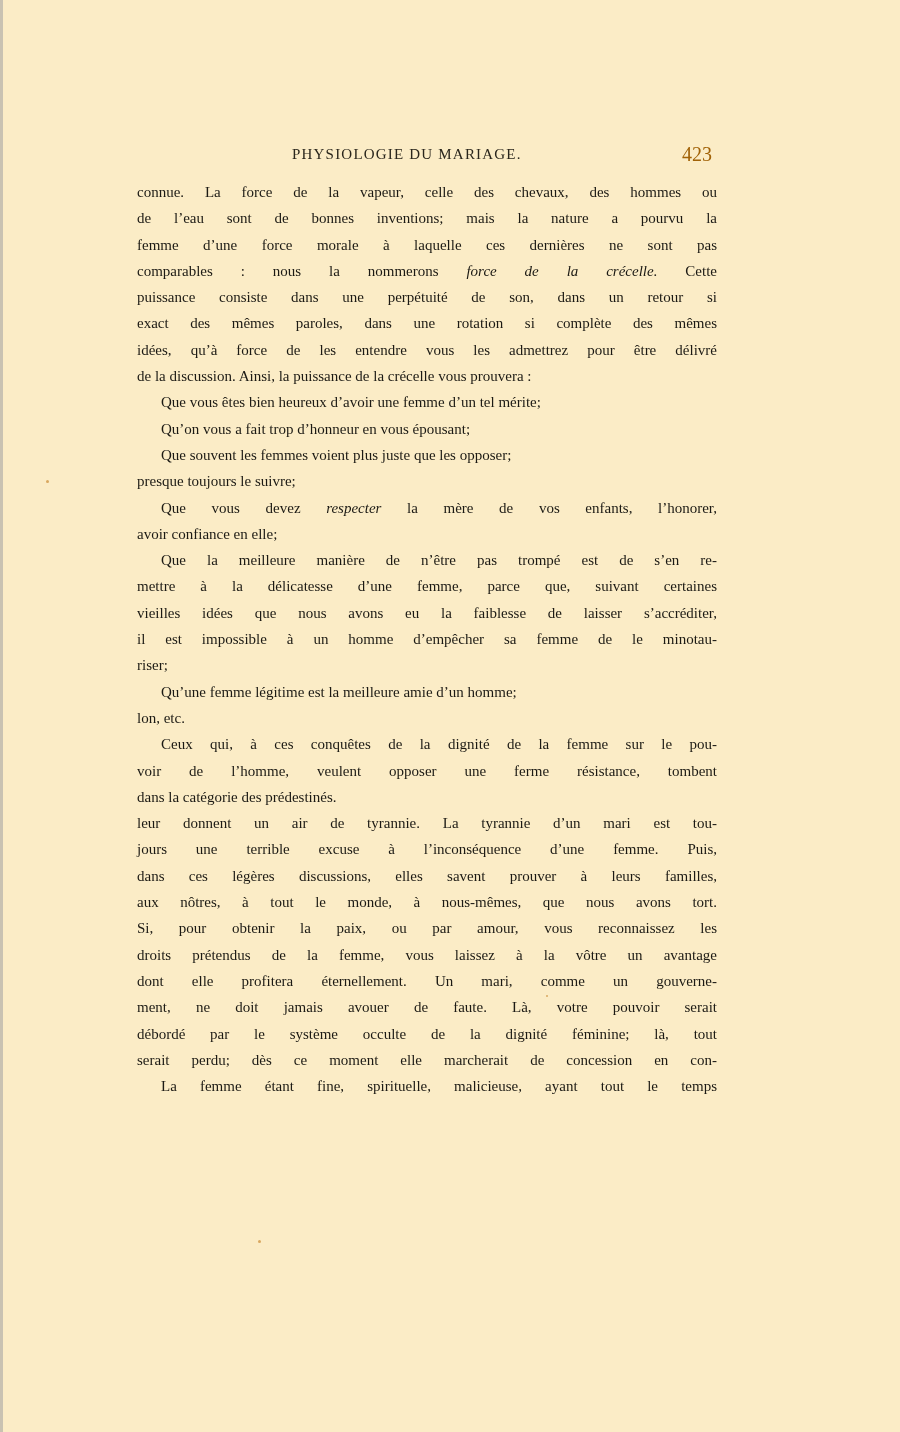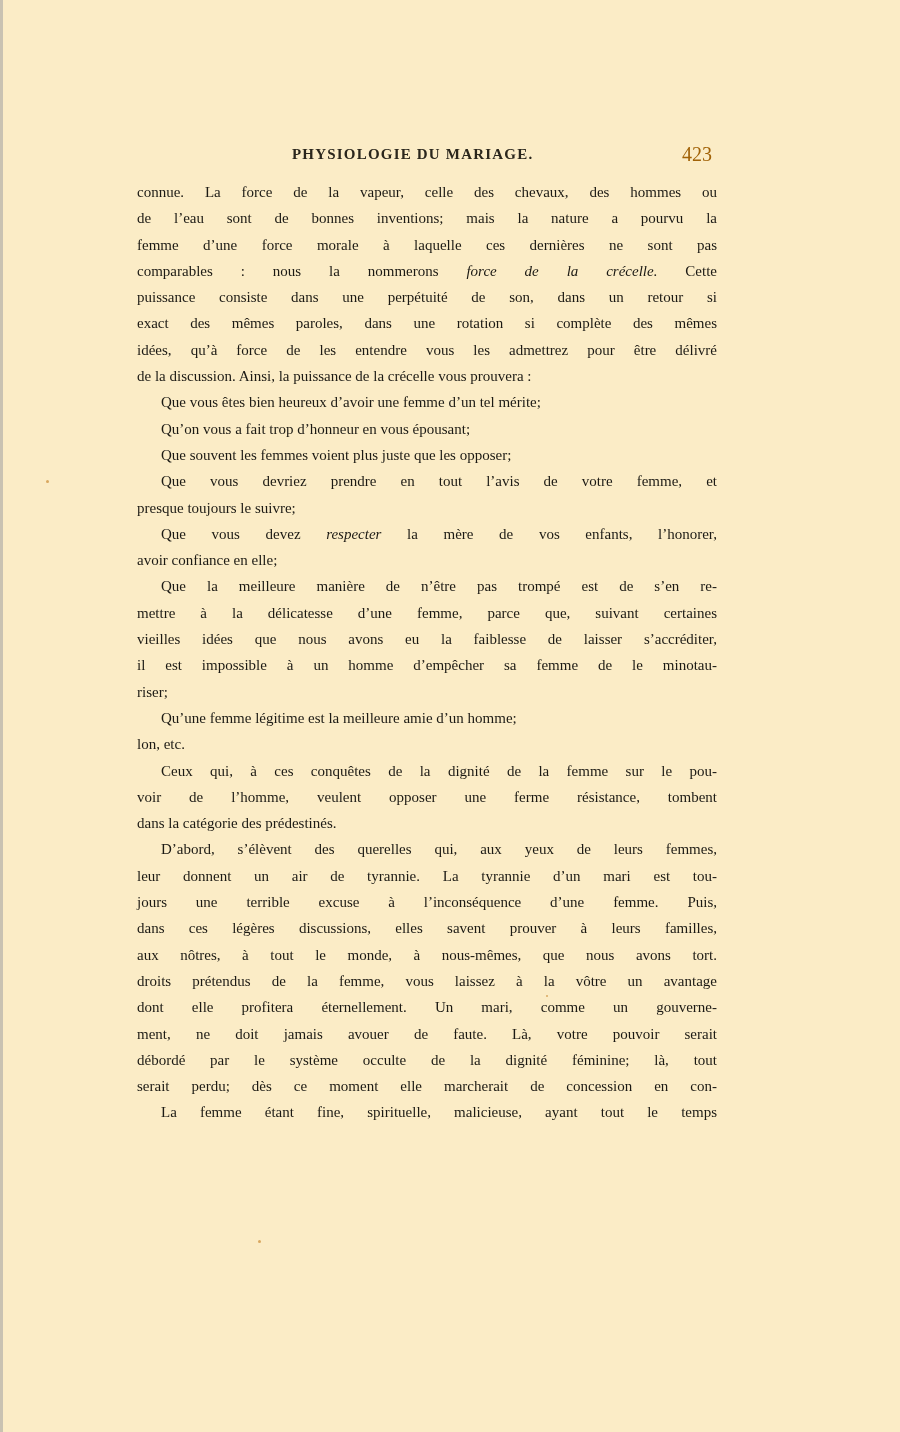--- a/index.html
+++ b/index.html
@@ -33,21 +33,21 @@
       left: 0;
       width: 580px;
       height: 24px;
     }
     .running-title {
       position: absolute;
       left: 155px;
       top: 0;
       font-size: 15px;
       letter-spacing: 1.2px;
-      font-weight: bold;
+      font-weight: normal;
       font-variant: small-caps;
       text-transform: uppercase;
       color: #2a261c;
     }
     .page-number {
       position: absolute;
       right: 5px;
       top: -3px;
       font-size: 20px;
       color: #a16207;
@@ -96,39 +96,38 @@
       <span class="line">de l’eau sont de bonnes inventions; mais la nature a pourvu la</span>
       <span class="line">femme d’une force morale à laquelle ces dernières ne sont pas</span>
       <span class="line"><span>comparables : nous la nommerons </span><span class="it">force de la crécelle.</span><span> Cette</span></span>
       <span class="line">puissance consiste dans une perpétuité de son, dans un retour si</span>
       <span class="line">exact des mêmes paroles, dans une rotation si complète des mêmes</span>
       <span class="line">idées, qu’à force de les entendre vous les admettrez pour être délivré</span>
       <span class="line last">de la discussion. Ainsi, la puissance de la crécelle vous prouvera :</span>
       <span class="line indent last">Que vous êtes bien heureux d’avoir une femme d’un tel mérite;</span>
       <span class="line indent last">Qu’on vous a fait trop d’honneur en vous épousant;</span>
       <span class="line indent last">Que souvent les femmes voient plus juste que les opposer;</span>
-      <span class="line indent">Que vous devriez prendre en tout l’avis de votre femme, et</span>
       <span class="line last">presque toujours le suivre;</span>
       <span class="line indent"><span>Que vous devez </span><span class="it">respecter</span><span> la mère de vos enfants, l’honorer,</span></span>
       <span class="line last">avoir confiance en elle;</span>
       <span class="line indent">Que la meilleure manière de n’être pas trompé est de s’en re-</span>
       <span class="line">mettre à la délicatesse d’une femme, parce que, suivant certaines</span>
       <span class="line">vieilles idées que nous avons eu la faiblesse de laisser s’accréditer,</span>
       <span class="line">il est impossible à un homme d’empêcher sa femme de le minotau-</span>
       <span class="line last">riser;</span>
       <span class="line indent last">Qu’une femme légitime est la meilleure amie d’un homme;</span>
       <span class="line last">lon, etc.</span>
       <span class="line indent">Ceux qui, à ces conquêtes de la dignité de la femme sur le pou-</span>
       <span class="line">voir de l’homme, veulent opposer une ferme résistance, tombent</span>
       <span class="line last">dans la catégorie des prédestinés.</span>
-      <span class="line indent">D’abord, s’élèvent des querelles qui, aux yeux de leurs femmes,</span>
       <span class="line">leur donnent un air de tyrannie. La tyrannie d’un mari est tou-</span>
       <span class="line">jours une terrible excuse à l’inconséquence d’une femme. Puis,</span>
       <span class="line">dans ces légères discussions, elles savent prouver à leurs familles,</span>
       <span class="line">aux nôtres, à tout le monde, à nous-mêmes, que nous avons tort.</span>
+      <span class="line">Si, pour obtenir la paix, ou par amour, vous reconnaissez les</span>
       <span class="line">droits prétendus de la femme, vous laissez à la vôtre un avantage</span>
       <span class="line">dont elle profitera éternellement. Un mari, comme un gouverne-</span>
       <span class="line">ment, ne doit jamais avouer de faute. Là, votre pouvoir serait</span>
       <span class="line">débordé par le système occulte de la dignité féminine; là, tout</span>
       <span class="line">serait perdu; dès ce moment elle marcherait de concession en con-</span>
       <span class="line indent">La femme étant fine, spirituelle, malicieuse, ayant tout le temps</span>
     </div>
 </div>
 
 <span class="speck" style="left:46px; top:480px;"></span>

